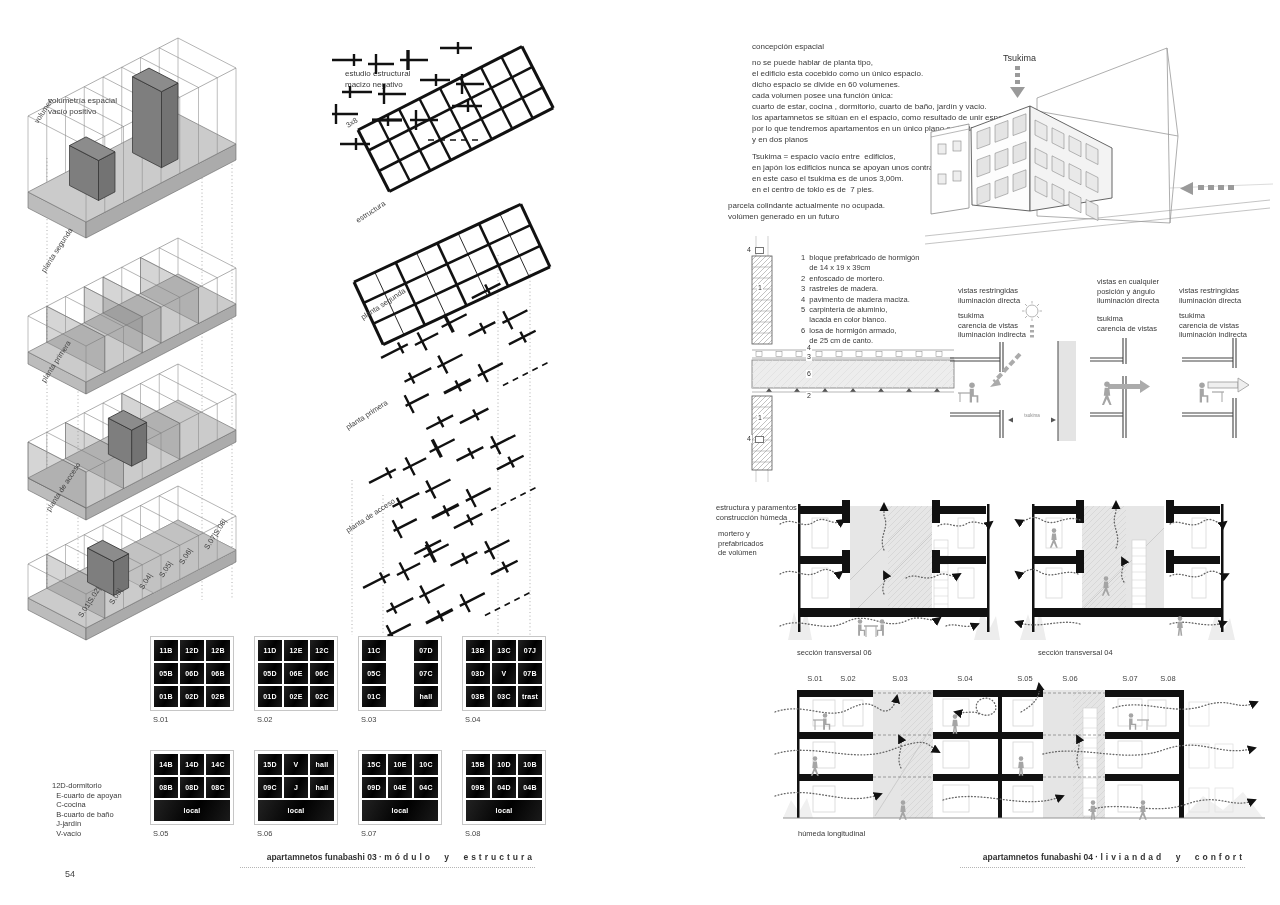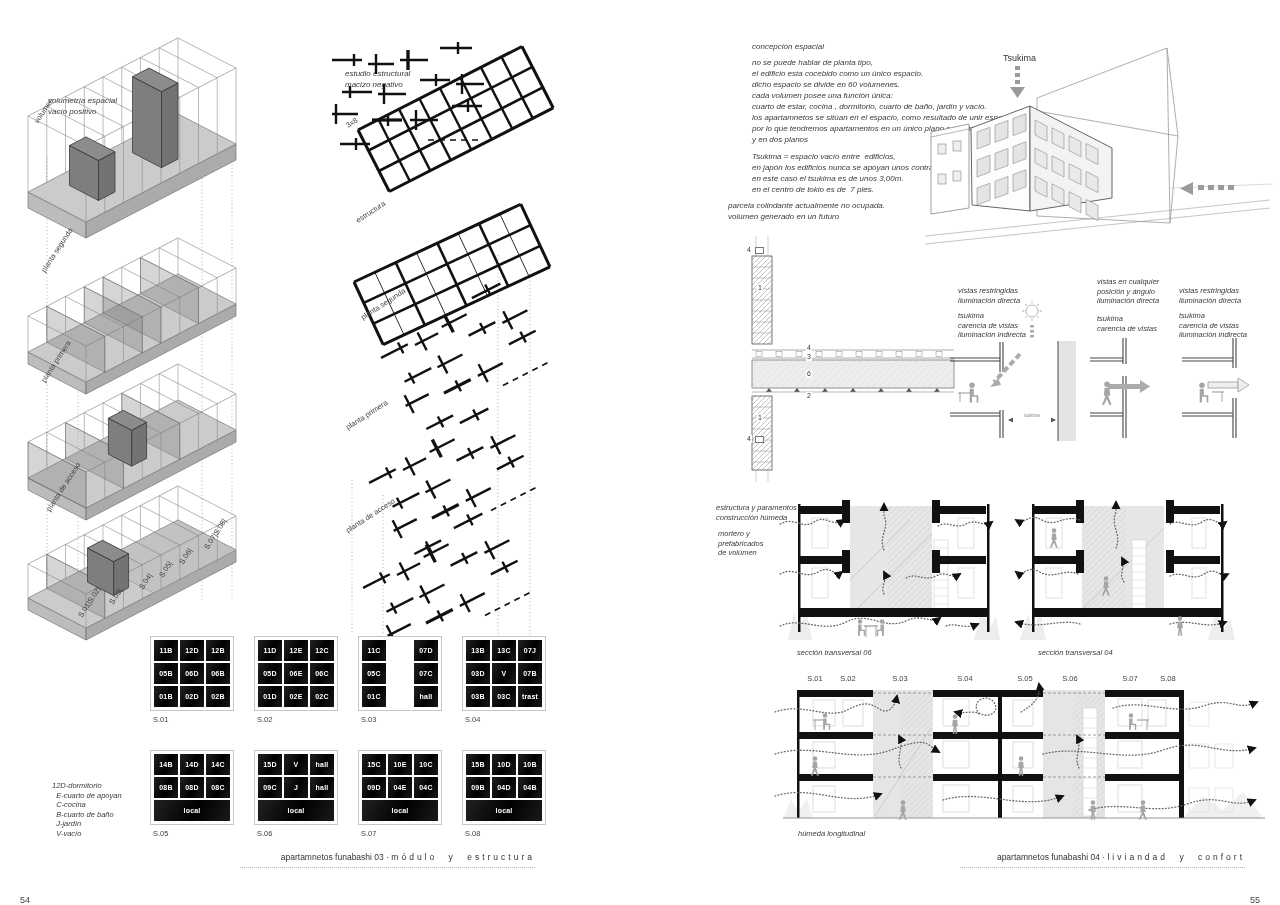--- a/index.html
+++ b/index.html
@@ -1,34 +1,34 @@
 <!DOCTYPE html>
 <html><head>
 <meta charset="utf-8">
 <style>
   html,body{margin:0;padding:0;background:#888;}
   #canvas{position:relative;width:1280px;height:905px;background:#fff;overflow:hidden;
           font-family:"Liberation Sans","DejaVu Sans",sans-serif;color:#3a3a3a;}
-  .t{position:absolute;white-space:pre;font-size:8px;line-height:11px;color:#3a3a3a;font-style:italic;}
+  .t{position:absolute;white-space:pre;font-size:8px;line-height:11px;color:#3a3a3a;}
   .t7{font-size:7.5px;line-height:9.6px;}
   .t10{font-size:7.5px;line-height:10.4px;}
   .mark{position:absolute;font-size:7px;color:#333;background:#fff;padding:0 1px;line-height:8px;}
   .sq{position:absolute;width:7px;height:5px;border:1px solid #777;background:#fff;}
   svg{position:absolute;overflow:visible;}
   .gcard{position:absolute;width:76px;background:#fff;border:1px solid #c6c6c6;padding:3px;box-sizing:content-box;}
   .grid-body{display:grid;grid-template-columns:repeat(3,1fr);gap:2px;}
   .cell{background:linear-gradient(115deg,#222 0%,#000 55%,#1a1a1a 100%);color:#fff;font-size:7px;
         font-weight:bold;height:21px;display:flex;align-items:center;justify-content:center;letter-spacing:.2px;}
   .cell.void{background:#fff;}
   .cell.local{grid-column:1/4;}
   .glabel{position:absolute;left:2px;bottom:-14px;font-size:7.5px;color:#444;}
   .footer{position:absolute;top:852px;font-size:8.5px;color:#333;text-align:right;
-          border-bottom:1px dotted #b5b5b5;padding-bottom:5px;}
+          border-bottom:1px dotted #b5b5b5;padding-bottom:5px;font-weight:bold;}
   .footer .spread{letter-spacing:3px;word-spacing:6px;}
-  .pagenum{position:absolute;top:895px;font-size:9px;color:#444;}
+  .pagenum{position:absolute;top:869px;font-size:9px;color:#444;margin-left:45px;}
 </style>
 </head>
 <body>
 
 <div id="canvas">
 
   <svg style="width:0;height:0;position:absolute" aria-hidden="true">
     <defs>
       <pattern id="pw" width="5" height="5" patternUnits="userSpaceOnUse">
           <path d="M0,5 L5,0" stroke="#9a9a9a" stroke-width="0.6"></path>
@@ -542,20 +542,29 @@
   <div class="sq" style="left:755px;top:247px"></div>
   <span class="mark" style="left:757px;top:284px">1</span>
   <span class="mark" style="left:806px;top:344px">4</span>
   <span class="mark" style="left:806px;top:353px">3</span>
   <span class="mark" style="left:806px;top:370px">6</span>
   <span class="mark" style="left:806px;top:392px">2</span>
   <span class="mark" style="left:757px;top:414px">1</span>
   <span class="mark" style="left:746px;top:435px">4</span>
   <div class="sq" style="left:755px;top:436px"></div>
 
+  <div class="t t10" style="left:801px;top:253px">1  bloque prefabricado de hormigón
+    de 14 x 19 x 39cm
+2  enfoscado de mortero.
+3  rastreles de madera.
+4  pavimento de madera maciza.
+5  carpintería de aluminio,
+    lacada en color blanco.
+6  losa de hormigón armado,
+    de 25 cm de canto.</div>
 
   <div class="t t7" style="left:958px;top:286px">vistas restringidas
 iluminación directa</div>
   <div class="t t7" style="left:958px;top:311px">tsukima
 carencia de vistas
 iluminación indirecta</div>
   <div class="t t7" style="left:1097px;top:277px">vistas en cualquier
 posición y ángulo
 iluminación directa</div>
   <div class="t t7" style="left:1097px;top:314px">tsukima

